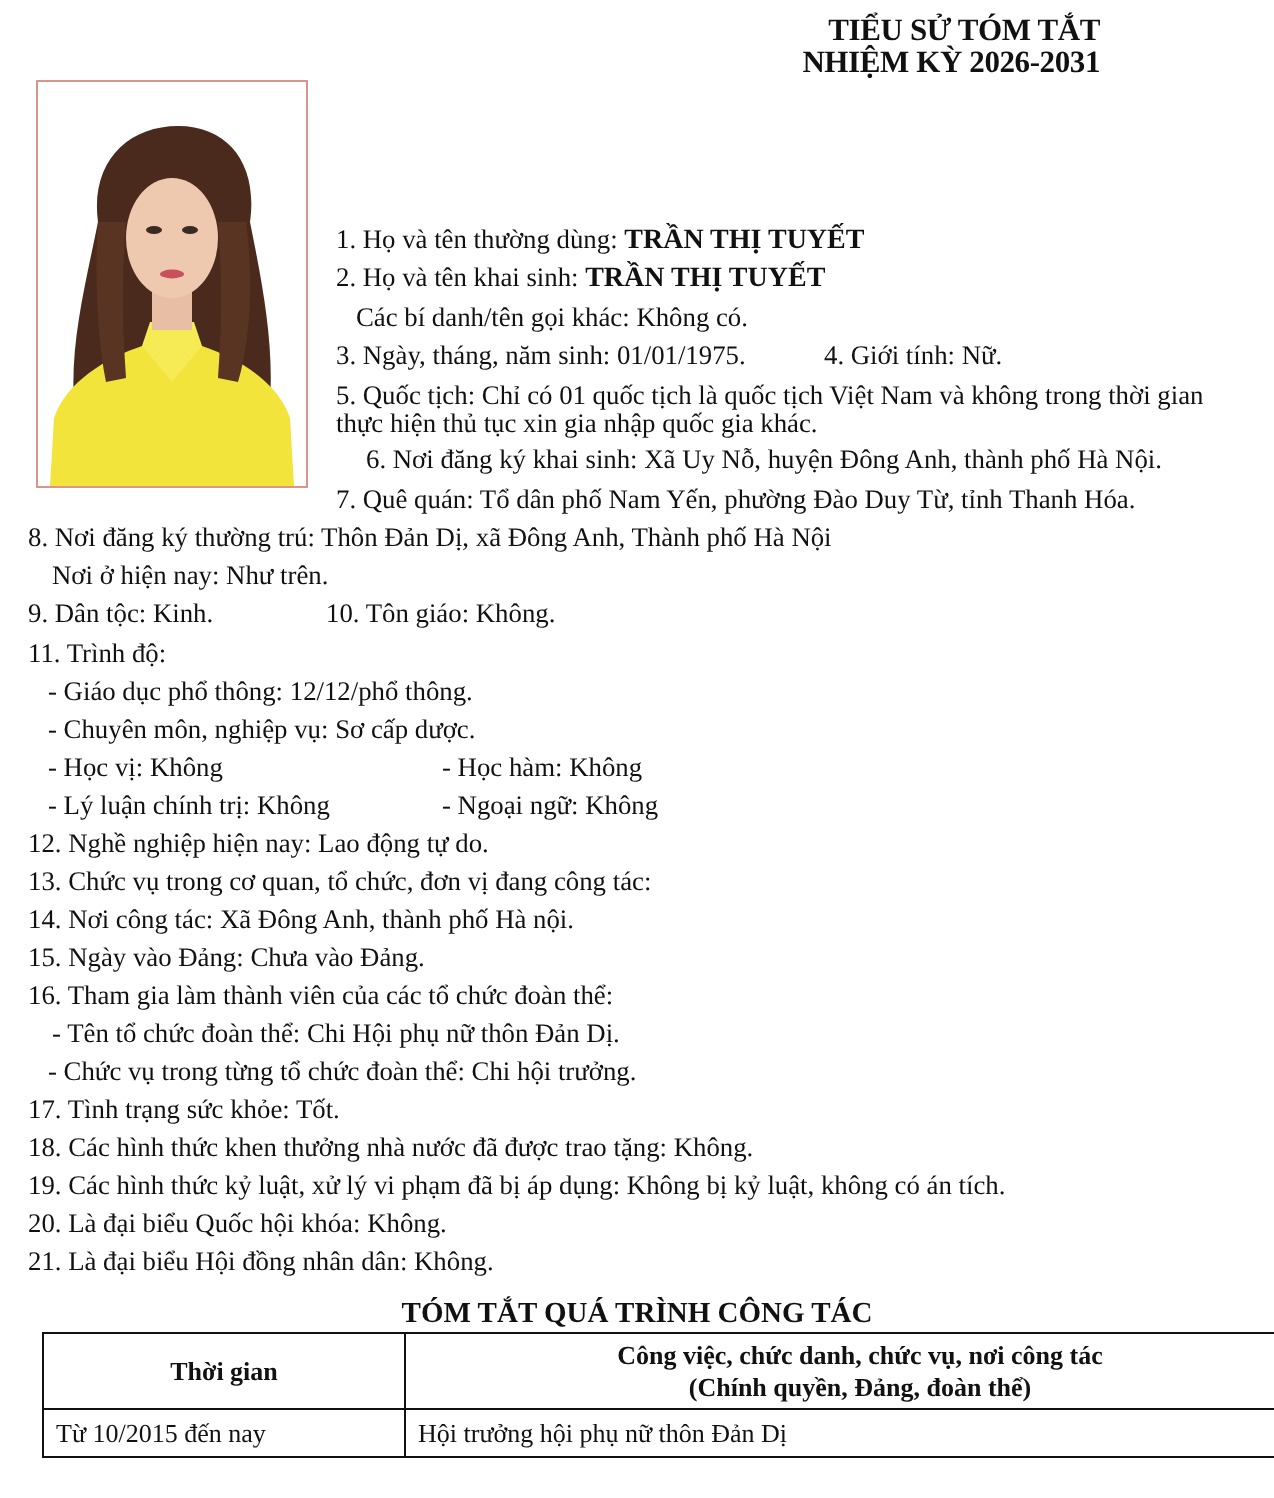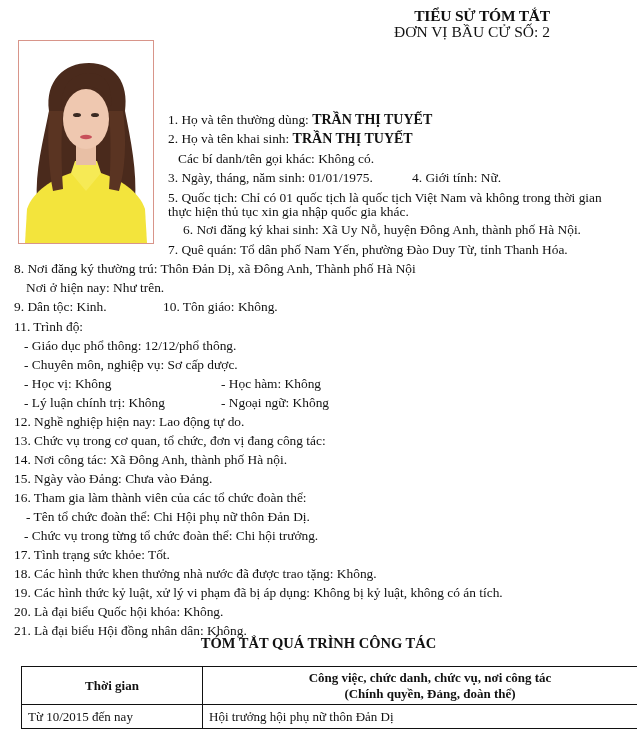--- a/index.html
+++ b/index.html
@@ -14,38 +14,38 @@
   }
   .header .b { font-weight: bold; font-size: 15.5px; letter-spacing: -0.2px; }
   .header .n { font-size: 15.5px; }
   .photo {
     position: absolute; left: 18px; top: 40px; width: 136px; height: 204px;
     border: 1px solid #d8958a; box-sizing: border-box; background: #ffffff; overflow: hidden;
   }
   .line { position: absolute; white-space: nowrap; line-height: 16px; }
   .bold { font-weight: bold; font-size: 14px; }
   .section-title {
-    position: absolute; left: 0; width: 637px; top: 635px; text-align: center;
+    position: absolute; left: 0; width: 637px; top: 649px; text-align: center;
     font-weight: bold; font-size: 14.5px; line-height: 16px;
   }
   table.work {
     position: absolute; left: 21px; top: 666px; width: 637px;
     border-collapse: collapse; font-size: 13px;
   }
   table.work th, table.work td { border: 1px solid #111; padding: 0 6px; }
   table.work th { font-weight: bold; height: 37px; line-height: 16px; text-align: center; }
   table.work td { height: 23px; }
   .col1 { width: 168px; }
 </style>
 </head>
 <body>
 
 <div class="header">
   <div class="b">TIỂU SỬ TÓM TẮT</div>
-  <div class="n">ĐƠN VỊ BẦU CỬ SỐ: 2</div>
+  <div class="b">NHIỆM KỲ 2026-2031</div>
 </div>
 
 <div class="photo">
   <svg width="134" height="202" viewBox="0 0 134 202">
     <rect width="134" height="202" fill="#ffffff"></rect>
 
     <path d="M30 70 C26 40 45 22 70 22 C96 22 110 42 106 70 C112 100 118 130 116 160 L96 165 L38 165 L18 160 C16 130 24 100 30 70 Z" fill="#4a2a1c"></path>
 
     <path d="M6 202 L8 168 C14 150 34 138 52 132 L82 132 C100 138 120 150 126 168 L128 202 Z" fill="#f3e43c"></path>
     <path d="M52 132 L67 150 L82 132 L78 120 L56 120 Z" fill="#f6ea55"></path>

